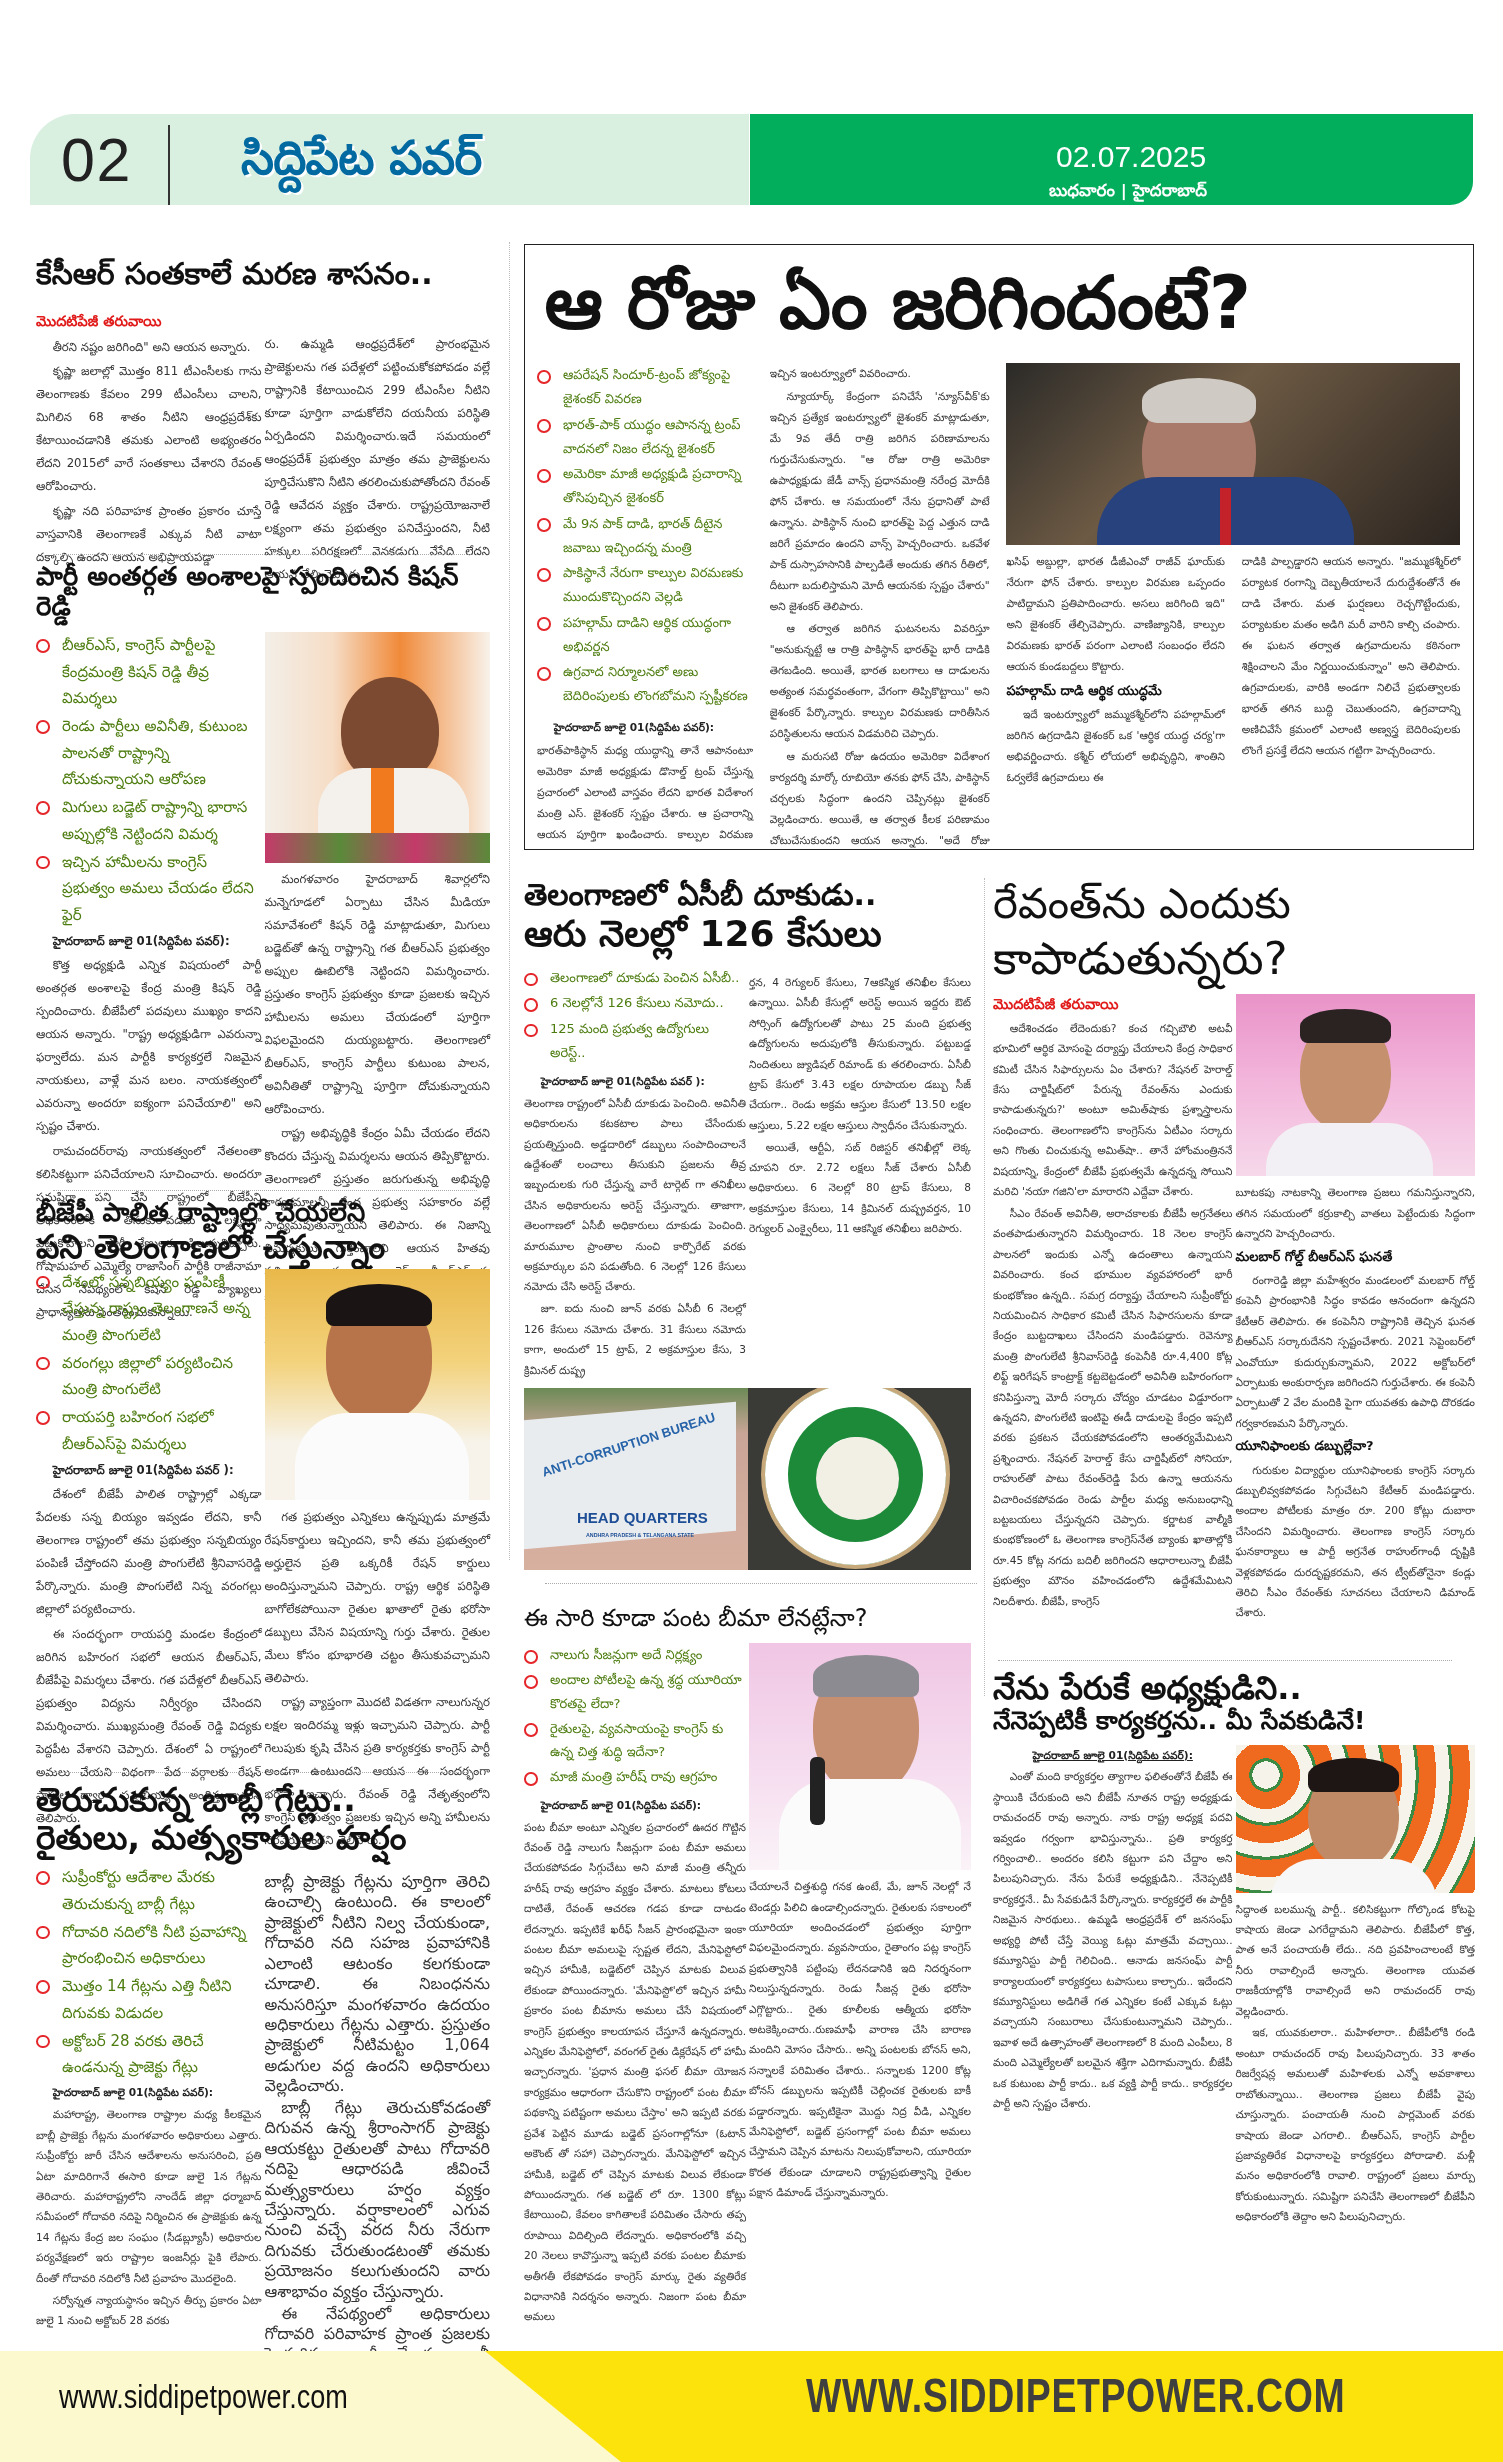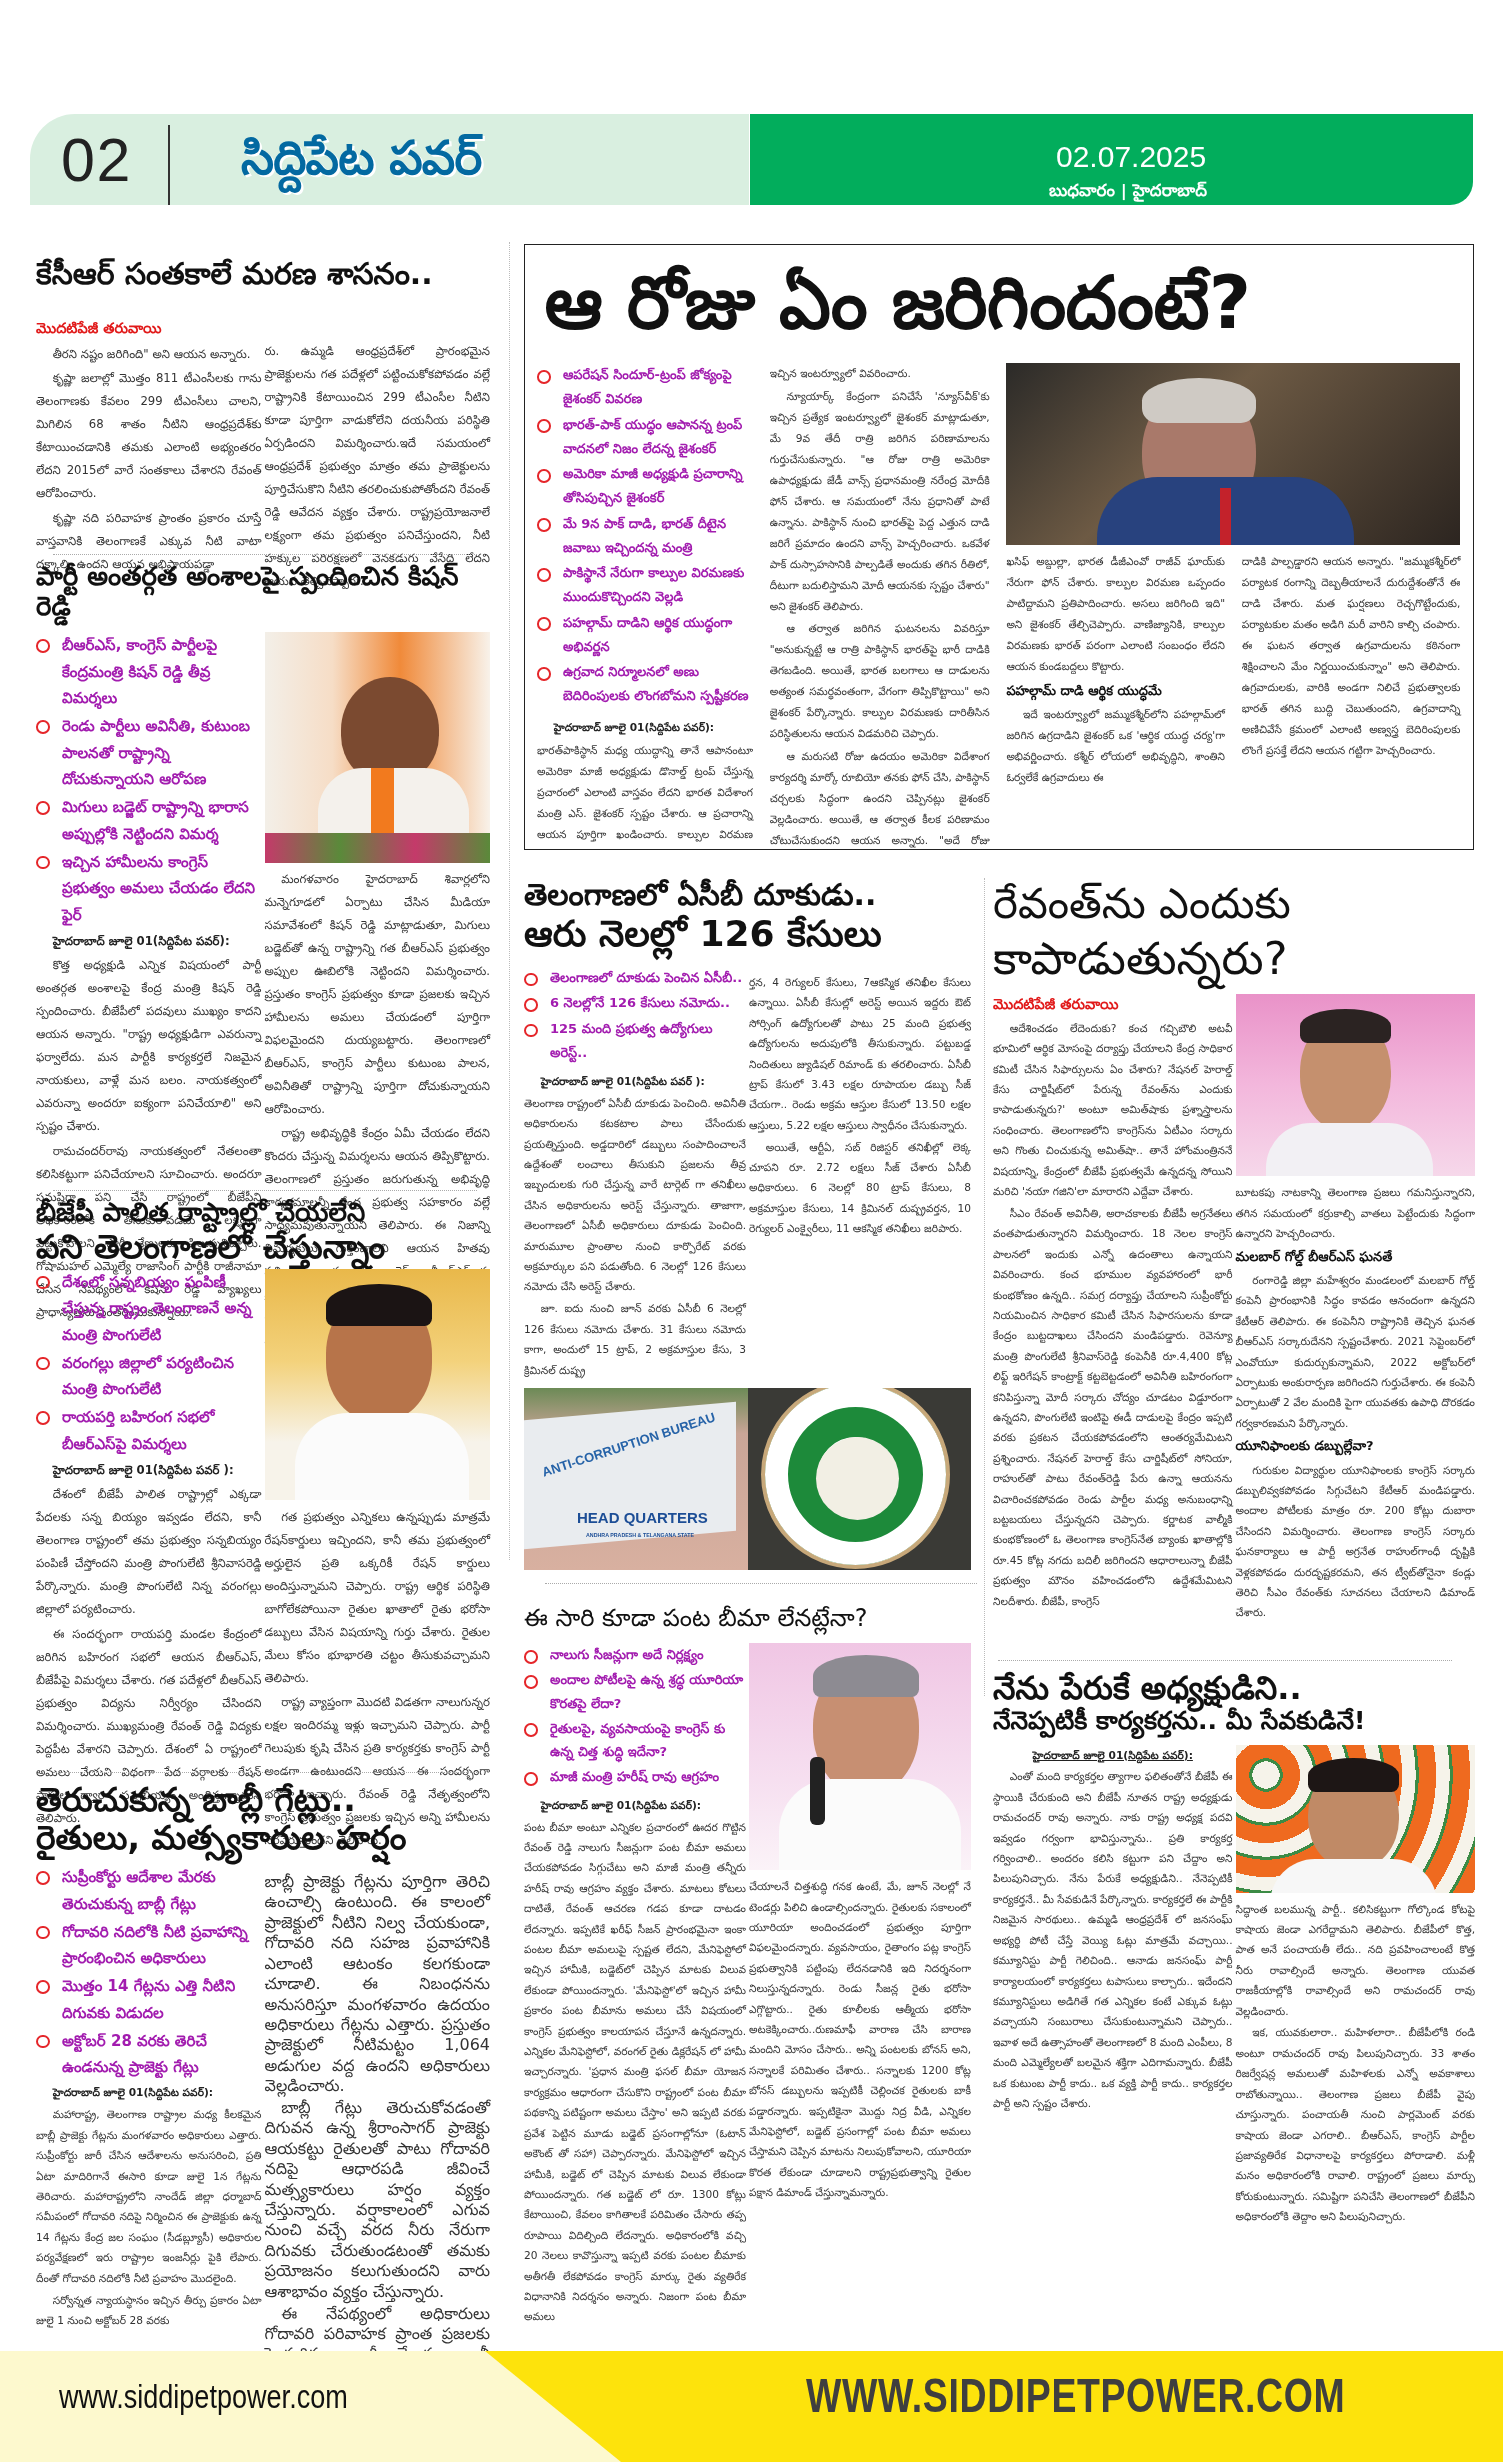--- a/index.html
+++ b/index.html
@@ -14,21 +14,21 @@
   .brand{left:241px;top:130px;font-size:47px;font-weight:bold;color:#0369a1;text-shadow:2.3px 2.3px 0 #fff;letter-spacing:-0.8px}
   .date{left:1056px;top:140px;font-family:"Liberation Sans",sans-serif;font-size:30px;color:#fff;font-weight:300}
   .dayloc{left:1049px;top:180px;font-size:16.7px;color:#fff;font-weight:bold}
   
   .hl{font-weight:bold;color:#111;line-height:1.15}
   .body{font-size:11.7px;line-height:23px;color:#333;text-align:justify}
   .body p{text-indent:16.7px;margin-bottom:1.5px}
   .kicker{color:#e11a1a;font-weight:bold;font-size:14.4px;margin-bottom:3px}
   .dateline{font-weight:bold;color:#222}
   .bullets{list-style:none}
-  .bullets li{position:relative;padding-left:26px;font-weight:bold;font-size:15px;line-height:26.5px;color:#a21caf;margin-bottom:1.5px}
+  .bullets li{position:relative;padding-left:26px;font-weight:normal;font-size:15px;line-height:26.5px;color:#4d7c0f;margin-bottom:1.5px}
   .bullets li .ring{position:absolute;left:0;top:6.8px;width:13.6px;height:13.6px;border:2.3px solid #e5262a;border-radius:50%}
   .dots{border-top:1.5px dotted #aaa;height:0}
   .vdots{border-left:1.5px dotted #bbb;width:0}
   .photo{overflow:hidden}
   .sub{font-weight:bold;color:#111;font-size:13px;margin:3px 0}
   .cols2{display:flex;gap:3px}
   .cols2>div{flex:1}
   
   .ft-left{left:0;top:2351px;width:1503px;height:111px;background:#fdf9ce}
   .ft-right{left:0;top:2351px;width:1503px;height:111px;background:#fde30c;clip-path:polygon(485px 0,1503px 0,1503px 111px,621px 111px)}
@@ -43,21 +43,21 @@
 <div class="abs pg-num">02</div>
 <div class="abs pg-div"></div>
 <div class="abs brand">సిద్దిపేట పవర్</div>
 <div class="abs date">02.07.2025</div>
 <div class="abs dayloc">బుధవారం | హైదరాబాద్</div>
 
 <div class="abs vdots" style="left:509px;top:242px;height:1318px"></div>
 <div class="abs vdots" style="left:984px;top:878px;height:818px"></div>
 
 <article class="abs" style="left:36px;top:257px;width:454px">
-  <h2 class="hl" style="font-size:30px;margin-bottom:25px">కేసీఆర్ సంతకాలే మరణ శాసనం..</h2>
+  <h2 class="hl" style="font-size:30px;margin-bottom:18px">కేసీఆర్ సంతకాలే మరణ శాసనం..</h2>
   <div class="cols2">
     <div class="body">
       <div class="kicker">మొదటిపేజీ తరువాయి</div>
       <p>తీరని నష్టం జరిగింది" అని ఆయన అన్నారు.</p>
       <p>కృష్ణా జలాల్లో మొత్తం 811 టీఎంసీలకు గాను తెలంగాణకు కేవలం 299 టీఎంసీలు చాలని, మిగిలిన 68 శాతం నీటిని ఆంధ్రప్రదేశ్‌కు కేటాయించడానికి తమకు ఎలాంటి అభ్యంతరం లేదని 2015లో వారే సంతకాలు చేశారని రేవంత్ ఆరోపించారు.</p>
       <p>కృష్ణా నది పరివాహక ప్రాంతం ప్రకారం చూస్తే వాస్తవానికి తెలంగాణకే ఎక్కువ నీటి వాటా దక్కాల్సి ఉందని ఆయన అభిప్రాయపడ్డా</p>
     </div>
     <div class="body" style="padding-top:23px">
       <p style="text-indent:0">రు. ఉమ్మడి ఆంధ్రప్రదేశ్‌లో ప్రారంభమైన ప్రాజెక్టులను గత పదేళ్లలో పట్టించుకోకపోవడం వల్లే రాష్ట్రానికి కేటాయించిన 299 టీఎంసీల నీటిని కూడా పూర్తిగా వాడుకోలేని దయనీయ పరిస్థితి ఏర్పడిందని విమర్శించారు.ఇదే సమయంలో ఆంధ్రప్రదేశ్ ప్రభుత్వం మాత్రం తమ ప్రాజెక్టులను పూర్తిచేసుకొని నీటిని తరలించుకుపోతోందని రేవంత్ రెడ్డి ఆవేదన వ్యక్తం చేశారు. రాష్ట్రప్రయోజనాలే లక్ష్యంగా తమ ప్రభుత్వం పనిచేస్తుందని, నీటి హక్కుల పరిరక్షణలో వెనకడుగు వేసేది లేదని ఆయన తేల్చిచెప్పారు.</p>
     </div>

